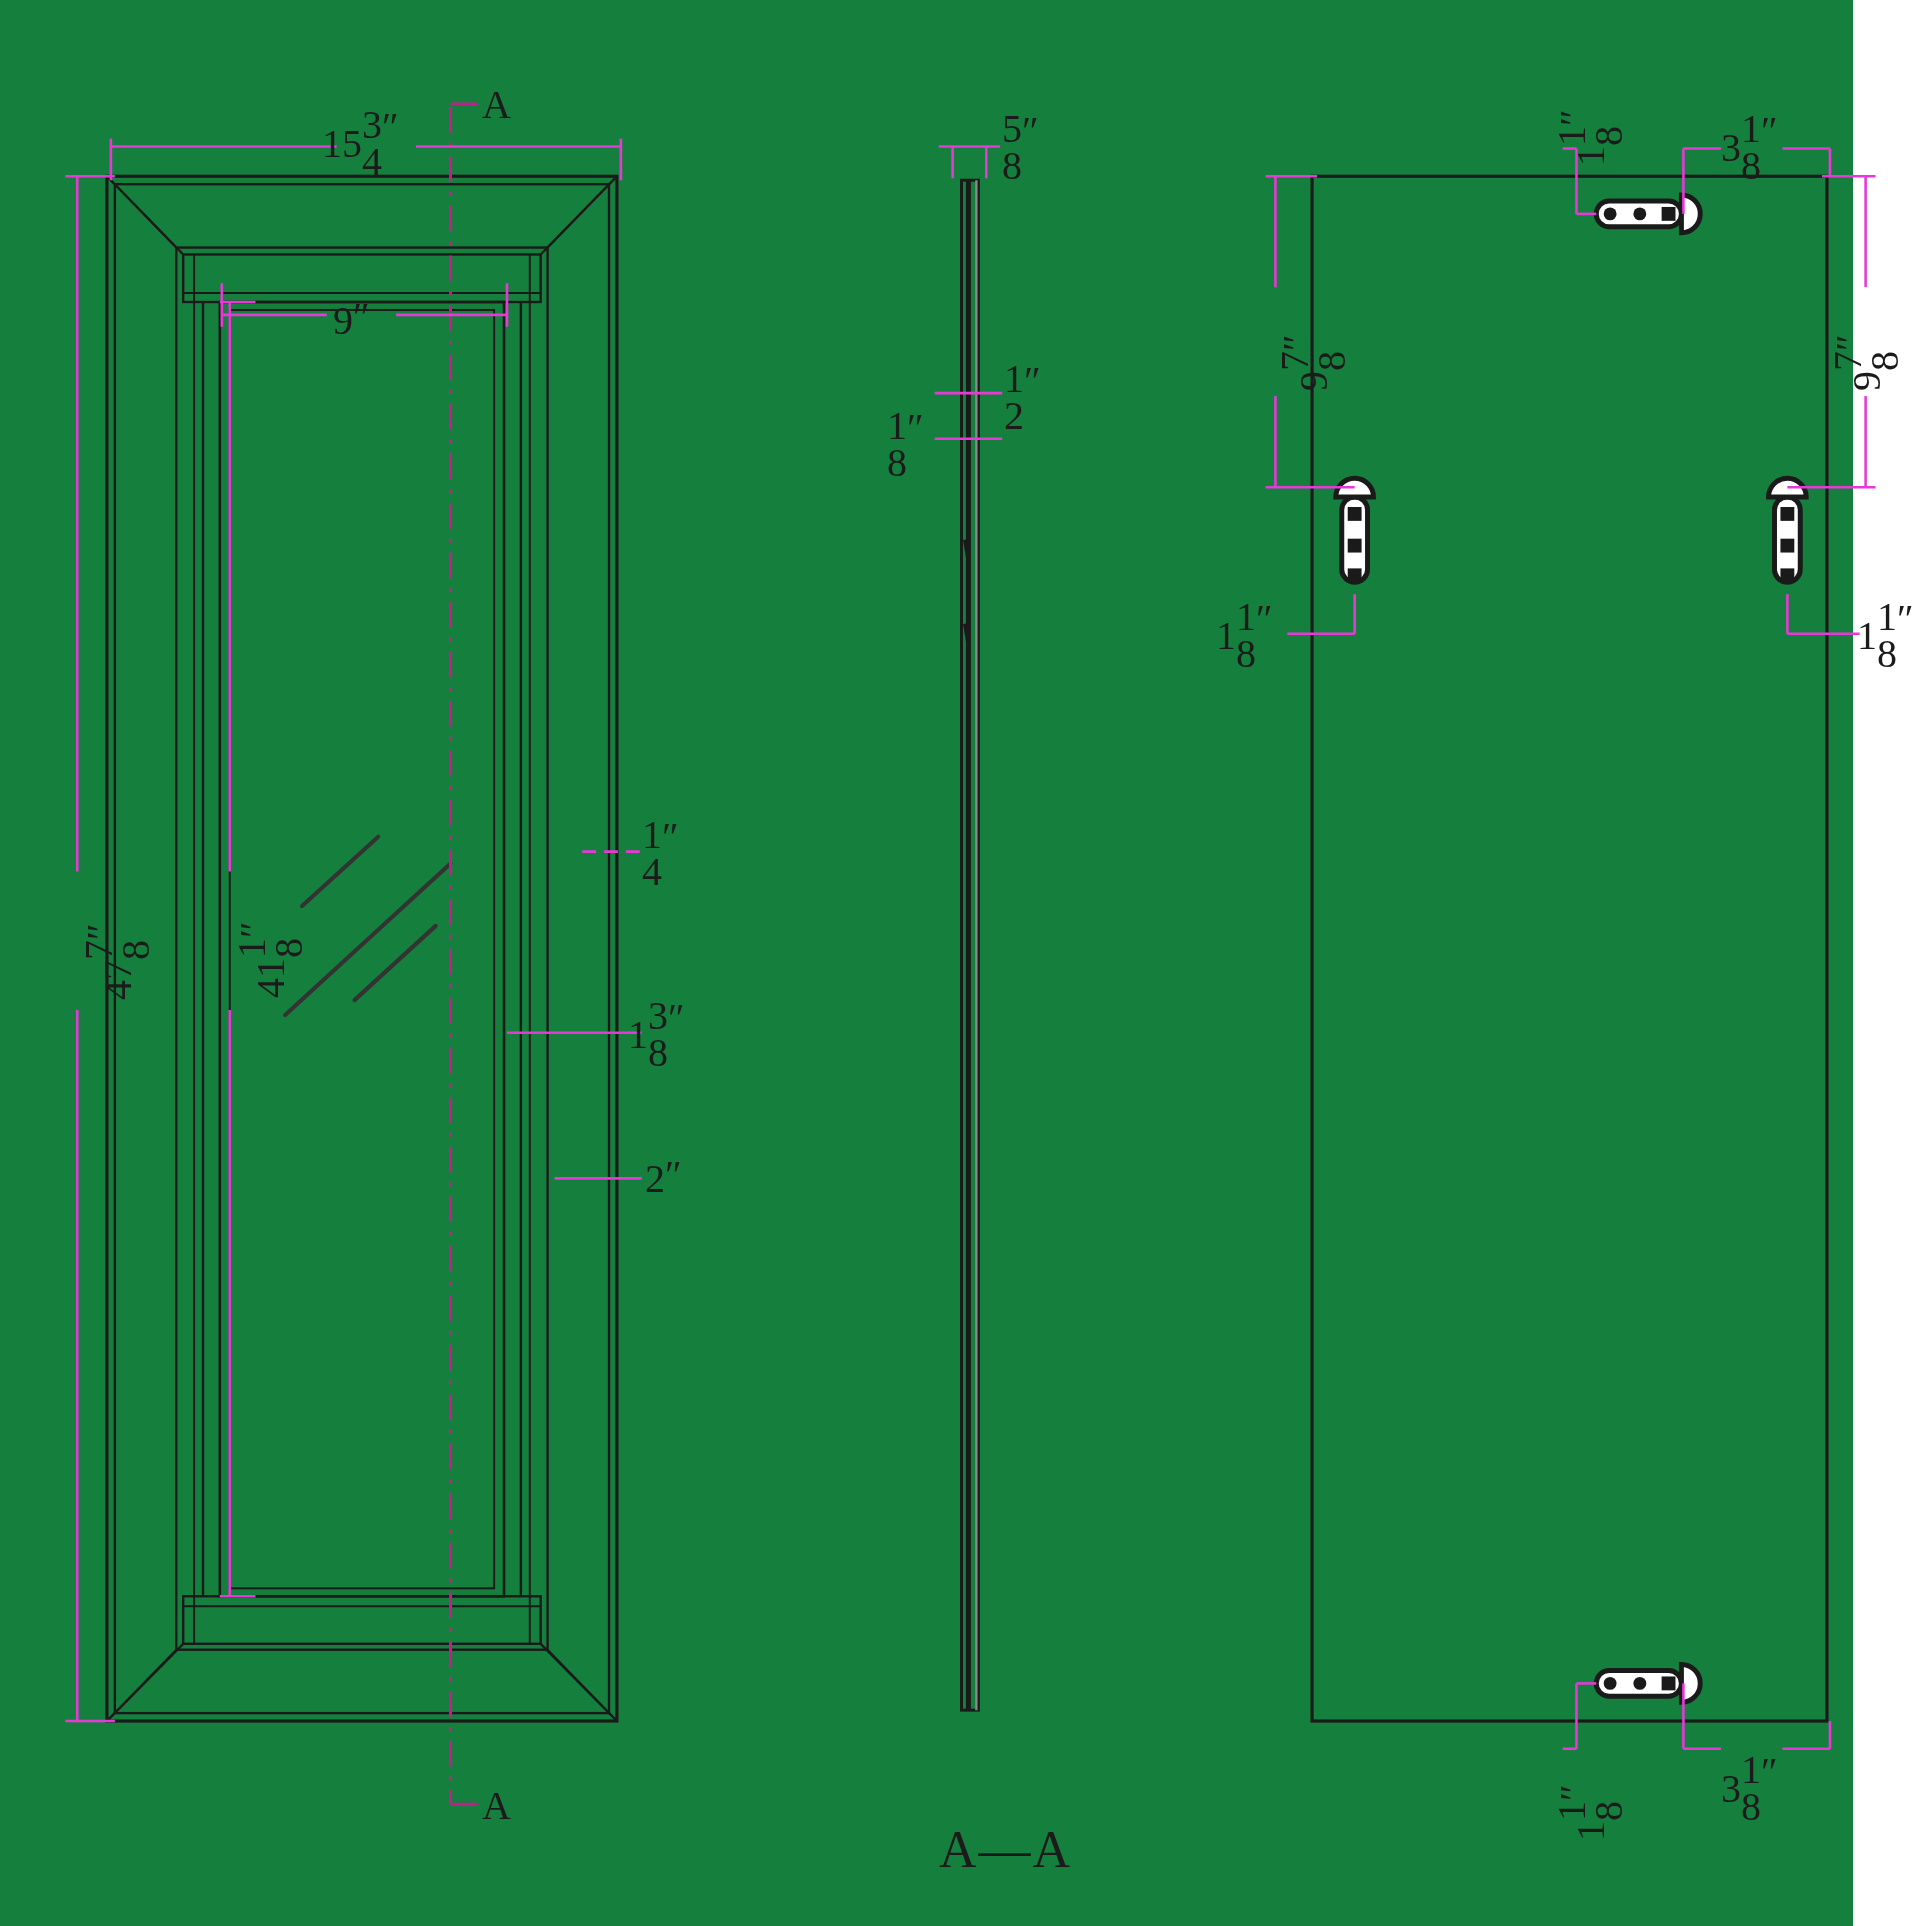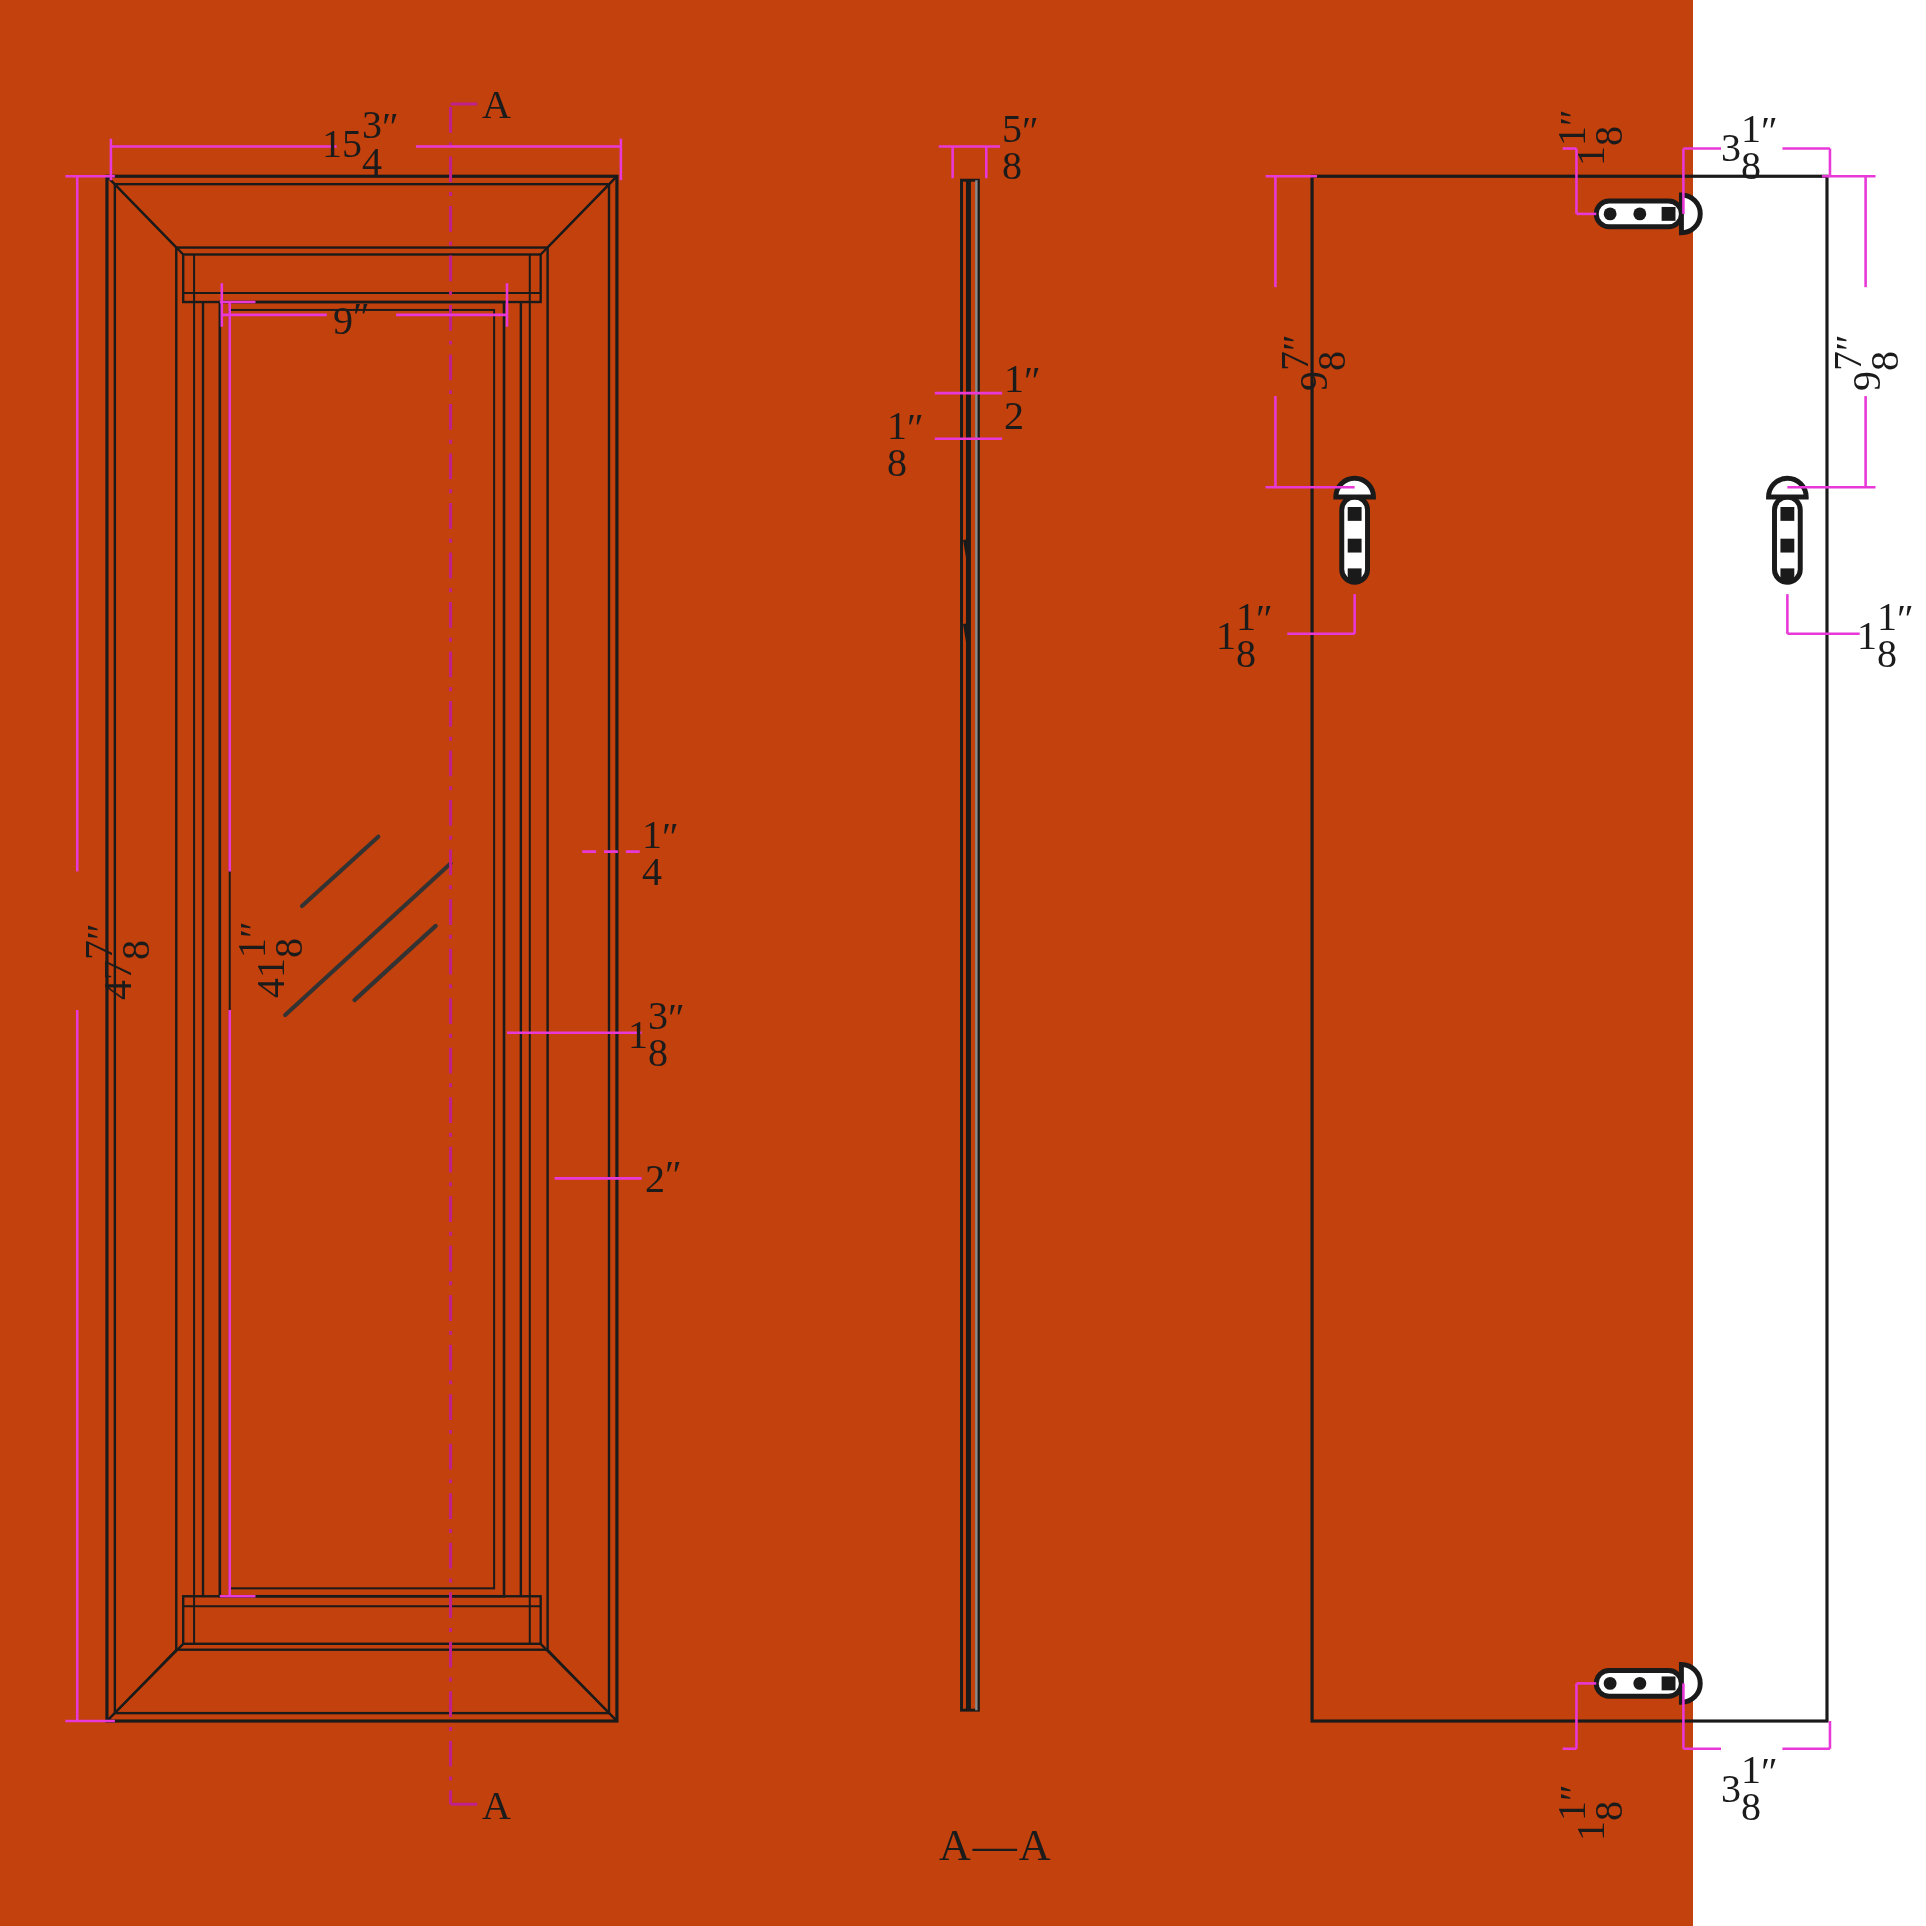--- a/index.html
+++ b/index.html
@@ -1,18 +1,18 @@
 <!DOCTYPE html>
 <html><head>
 <meta charset="utf-8">
 <style>
   html,body{margin:0;padding:0;background:#ffffff;}
   body{width:1927px;height:1927px;overflow:hidden;
        font-family:"Liberation Serif",serif;color:#1a1a1a;}
-  #stage{position:relative;width:1693px;height:1927px;background:#c2410c;}
+  #stage{position:relative;width:1853px;height:1927px;background:#15803d;}
   svg{position:absolute;left:0;top:0;width:1927px;height:1927px;}
   .dimtext{position:absolute;font-family:"Liberation Serif",serif;color:#1b1b1b;
            white-space:nowrap;line-height:1;}
   .frac{display:inline-flex;flex-direction:column;align-items:center;
         vertical-align:middle;line-height:0.92;}
   .frac .n{display:block;}
   .frac .d{display:block;}
   .whole{display:inline-block;vertical-align:middle;}
   .pr{display:inline-block;vertical-align:top;}
   .rot90{transform:rotate(-90deg);transform-origin:left top;}
@@ -251,21 +251,21 @@
       </span><span class="pr">″</span>
 </div>
 
 <div class="dimtext" style="left:887px;top:408px;font-size:40px;">
   <span class="frac">
         <span class="n">1</span>
         <span class="d">8</span>
       </span><span class="pr">″</span>
 </div>
 
-<div class="viewlabel" style="left:939px;top:1820px;font-size:44px;letter-spacing:2px;">A—A</div>
+<div class="viewlabel" style="left:939px;top:1820px;font-size:52px;letter-spacing:2px;">A—A</div>
 
 <div class="dimtext rot90" style="left:1554px;top:166px;font-size:40px;">
   <span class="whole">1</span><span class="frac">
         <span class="n">1</span>
         <span class="d">8</span>
       </span><span class="pr">″</span>
 </div>
 
 <div class="dimtext" style="left:1721px;top:111px;font-size:40px;">
   <span class="whole">3</span><span class="frac">

